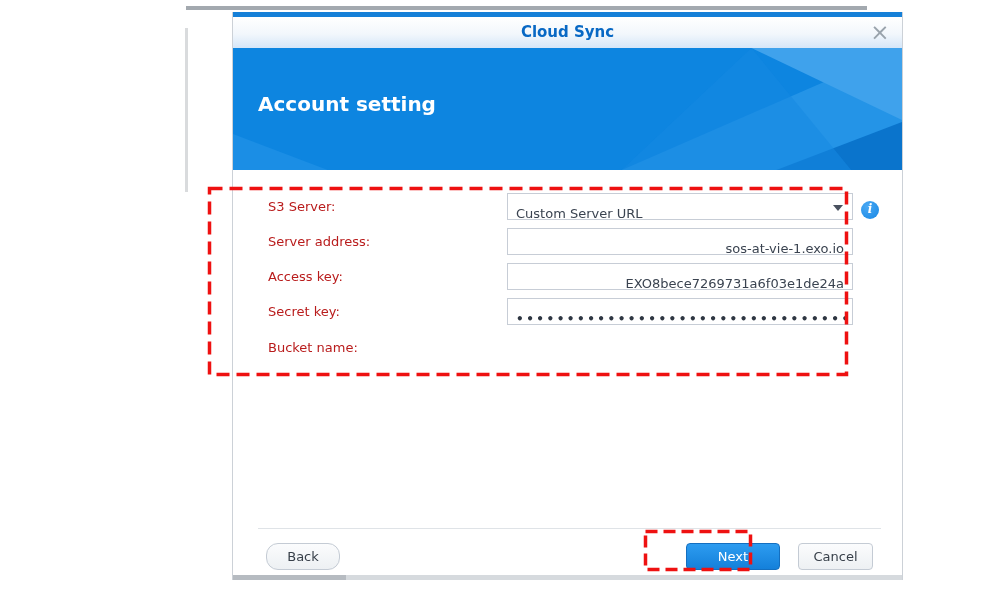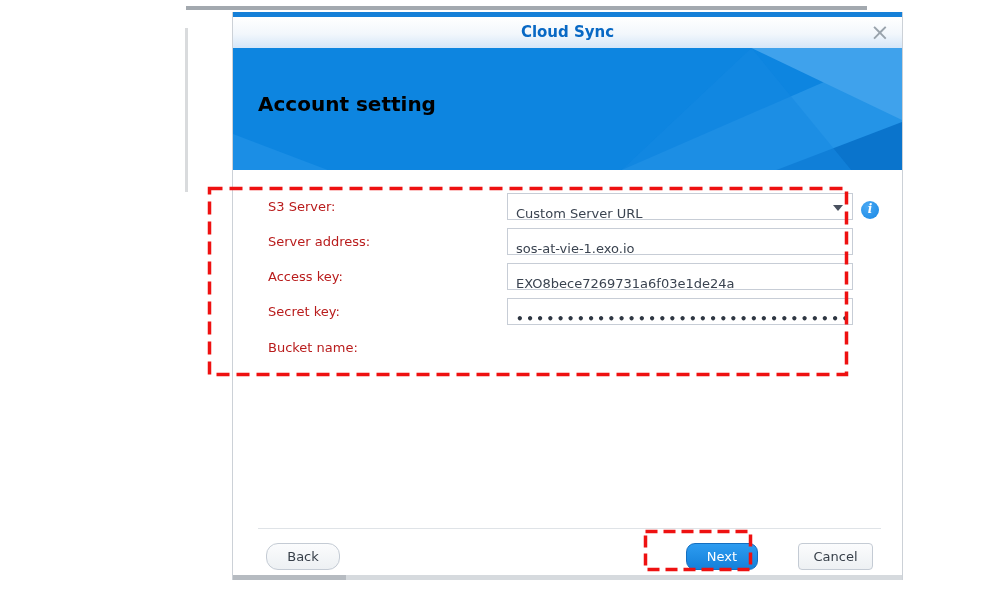--- a/index.html
+++ b/index.html
@@ -16,51 +16,51 @@
   .top-strip{position:absolute;left:0;top:0;width:100%;height:5px;background:#1580d8;}
   .titlebar{position:absolute;left:0;top:5px;width:100%;height:31px;
             background:linear-gradient(#ffffff,#f2f7fc 55%,#d5e6f8);}
   .titlebar-title{position:absolute;left:0;top:0;width:100%;height:31px;line-height:31px;
                   text-align:center;font-size:15px;font-weight:bold;color:#0868c4;}
   .close-btn{position:absolute;right:10px;top:1px;width:24px;height:29px;line-height:28px;
              text-align:center;font-size:23px;color:#99a3ac;cursor:pointer;}
 
   .header{position:absolute;left:0;top:36px;width:100%;height:122px;background:#0d85e0;overflow:hidden;}
   .header svg{position:absolute;left:0;top:0;width:100%;height:100%;}
-  .header-title{position:absolute;left:25px;top:44px;font-size:20px;font-weight:bold;color:#000000;}
+  .header-title{position:absolute;left:25px;top:44px;font-size:20px;font-weight:bold;color:#ffffff;}
   .header-subtitle{position:absolute;left:25px;top:76px;font-size:13.5px;color:#f2f8ff;}
 
   
   .row-label{position:absolute;left:35px;width:230px;height:27px;line-height:27px;
              font-size:13px;color:#b91c1c;}
   .field{position:absolute;left:274px;width:346px;height:27px;box-sizing:border-box;
          background:#ffffff;border:1px solid #c7cdd6;font-size:13px;color:#3a4350;
          line-height:25px;padding:7px 24px 0 8px;white-space:nowrap;overflow:hidden;}
-  .field.text{padding-right:8px;}
+  .field.text{padding-right:8px;text-align:right;}
   .field.focused{border:2px solid #4090dc;line-height:23px;}
   .dd-arrow{position:absolute;right:9px;top:11px;width:0;height:0;
             border-left:5px solid transparent;border-right:5px solid transparent;
             border-top:6px solid #49515f;}
   .field.focused .dd-arrow{top:10px;}
   .password{letter-spacing:2.5px;font-weight:bold;color:#2e3642;font-size:12px;}
   .misspelled{text-decoration:underline;text-decoration-style:wavy;
               text-decoration-color:#e23b2e;text-decoration-thickness:1px;text-underline-offset:2px;}
   .info-icon{position:absolute;left:628px;top:189px;width:18px;height:18px;border-radius:50%;
              background:radial-gradient(circle at 35% 30%,#4aa9f4,#1787e4);color:#ffffff;
              text-align:center;line-height:17px;font-size:12px;font-weight:bold;font-style:italic;
              font-family:"DejaVu Serif","Liberation Serif",serif;cursor:pointer;}
 
   .divider{position:absolute;left:25px;top:516px;width:623px;height:1px;background:#dfe3e7;}
 
   .btn{position:absolute;top:531px;height:27px;box-sizing:border-box;border-radius:4px;
        font-size:13px;text-align:center;line-height:25px;cursor:pointer;}
   .btn.secondary{background:linear-gradient(#fbfcfd,#edf0f3);border:1px solid #c4cbd4;color:#38404a;}
   .btn.primary{background:linear-gradient(#2d9cf0,#1480da);border:1px solid #146fc0;color:#ffffff;}
   .btn-back{left:33px;width:74px;border-radius:12px;}
-  .btn-next{left:453px;width:72px;border-radius:9px;}
+  .btn-next{left:453px;width:94px;}
   .btn-cancel{left:565px;width:75px;}
 
   .bottom-strip{position:absolute;left:0;top:563px;width:100%;height:5px;background:#d6dade;}
   .bottom-strip-dark{position:absolute;left:0;top:0;width:113px;height:5px;background:#b6bbc1;}
 
   .annotations{position:absolute;left:0;top:0;width:1000px;height:600px;pointer-events:none;}
 </style>
 </head>
 <body>
 

